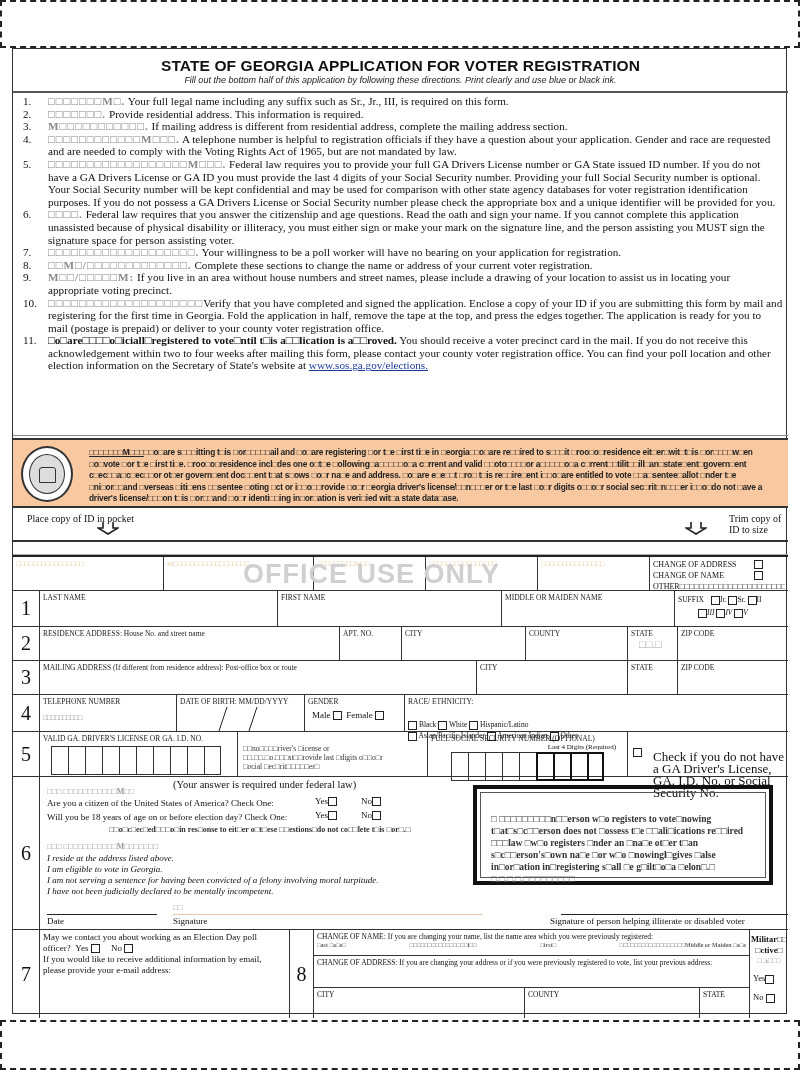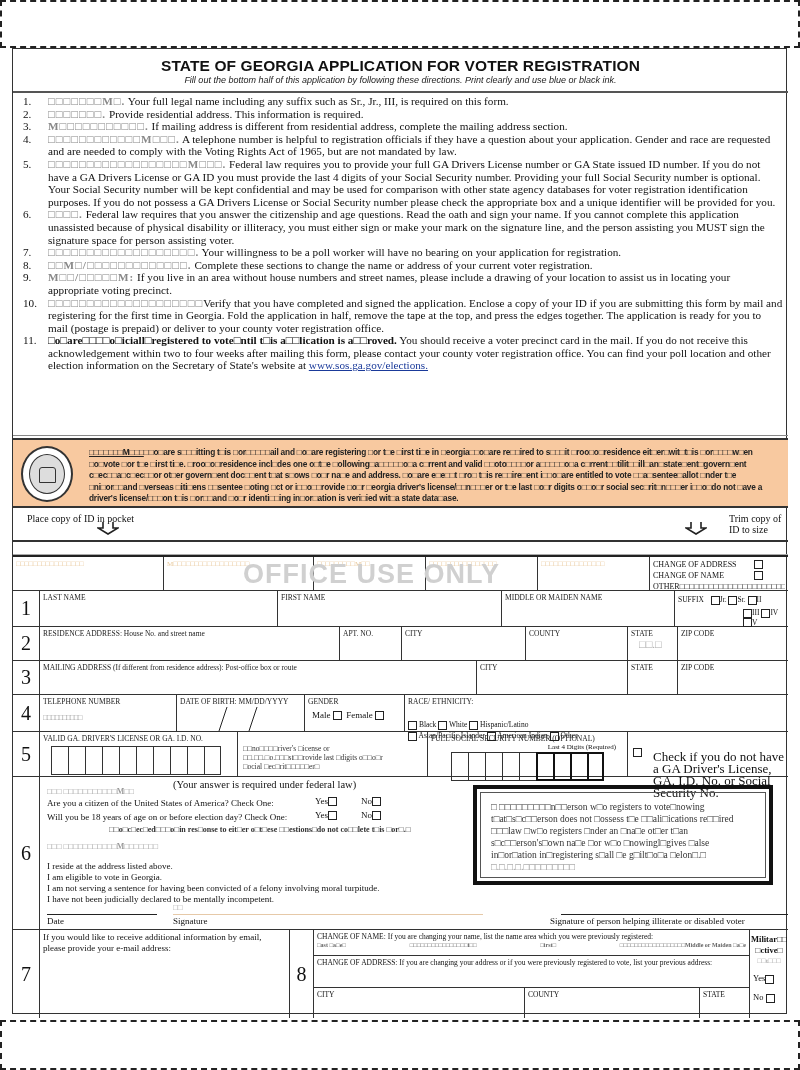--- a/index.html
+++ b/index.html
@@ -61,21 +61,21 @@
   .r6 { top: 220px; height: 153px; }
   .r7 { top: 373px; height: 88px; }
 
   .digits { display: flex; }
   .digits span { display: inline-block; width: 17px; height: 29px; border: 1px solid #333; border-right: none; }
   .digits span:last-child { border-right: 1px solid #333; }
   .digits.ssn .last4 { border: 2px solid #111; border-right: none; }
   .digits.ssn .last4:last-child { border-right: 2px solid #111; }
 
   .oath-box { position: absolute; left: 460px; top: 8px; width: 300px; height: 100px; border: 4px solid #111; padding: 3px; }
-  .oath-inner { width: 100%; height: 100%; border: 1.5px solid #555; padding: 8px 10px; font-size: 9.5px; line-height: 12px; font-weight: normal; color: #333; }
+  .oath-inner { width: 100%; height: 100%; border: 1.5px solid #555; padding: 20px 10px; font-size: 9.5px; line-height: 12px; font-weight: bold; color: #333; }
 
   .q6 { position: absolute; left: 34px; font-size: 9px; line-height: 11px; }
   .sig-line { position: absolute; }
 </style>
 </head>
 <body>
 
 <div class="dash-top"></div>
 <div class="dash-bottom"></div>
 
@@ -171,21 +171,21 @@
       <div class="rownum">1</div>
       <div class="cell" style="left:26px;width:238px;"><span class="lbl">LAST NAME</span></div>
       <div class="cell" style="left:264px;width:224px;"><span class="lbl">FIRST NAME</span></div>
       <div class="cell" style="left:488px;width:173px;"><span class="lbl">MIDDLE OR MAIDEN NAME</span></div>
       <div class="cell" style="left:661px;width:114px;font-size:7.5px;">
         <div style="margin-top:2px;"><span>SUFFIX</span>
           <span class="cb" style="margin-left:5px;"></span><span>Jr.</span>
           <span class="cb"></span><span>Sr.</span>
           <span class="cb"></span><span>II</span>
         </div>
-        <div style="margin-left:65px;margin-top:3px;">
+        <div style="margin-left:20px;margin-top:3px;font-style:italic;">
           <span class="cb"></span><span>III</span>
           <span class="cb"></span><span>IV</span>
           <span class="cb"></span><span>V</span>
         </div>
       </div>
     </div>
 
     <div class="row r2">
       <div class="rownum">2</div>
       <div class="cell" style="left:26px;width:300px;"><span class="lbl">RESIDENCE ADDRESS: House No. and street name</span></div>
@@ -264,41 +264,42 @@
       <div class="rownum">6</div>
       <div class="cell" style="left:26px;width:749px;"></div>
       <div class="q6" style="left:160px;top:2px;font-size:10.5px;">(Your answer is required under federal law)</div>
       <div class="q6" style="top:9px;color:#999;font-weight:bold;font-size:8px;">□□□ □□□□□□□□□□□M□□</div>
       <div class="q6" style="top:21px;"><span>Are you a citizen of the United States of America?  Check One:</span></div>
       <div class="q6" style="left:302px;top:19px;"><span>Yes</span><span class="cb"></span><span style="margin-left:24px;">No</span><span class="cb"></span></div>
       <div class="q6" style="top:35px;"><span>Will you be 18 years of age on or before election day?  Check One:</span></div>
       <div class="q6" style="left:302px;top:33px;"><span>Yes</span><span class="cb"></span><span style="margin-left:24px;">No</span><span class="cb"></span></div>
       <div class="q6" style="left:96px;top:47px;font-weight:bold;font-size:8px;color:#333;">□□o□c□ec□ed□□□o□in res□onse to eit□er o□t□ese □□estions□do not co□□lete t□is □or□.□</div>
       <div class="q6" style="top:64px;color:#999;font-weight:bold;font-size:8px;">□□□ □□□□□□□□□□□M□□□□□□□</div>
-      <div class="q6" style="top:84px;">
+      <div class="q6" style="top:76px;font-style:italic;">
         <div>I reside at the address listed above.</div>
         <div>I am eligible to vote in Georgia.</div>
         <div>I am not serving a sentence for having been convicted of a felony involving moral turpitude.</div>
         <div>I have not been judicially declared to be mentally incompetent.</div>
       </div>
       <div class="oath-box">
         <div class="oath-inner"><span>□ □□□□□□□□□n□□erson w□o registers to vote□nowing t□at□s□c□□erson does not □ossess t□e □□ali□ications re□□ired □□□law □w□o registers □nder an □na□e ot□er t□an s□c□□erson's□own na□e □or w□o □nowingl□gives □alse in□or□ation in□registering s□all □e g□ilt□o□a □elon□.□</span><div style="color:#888;">□.□.□.□.□□□□□□□□□</div></div>
       </div>
       <div class="sig-line" style="left:34px;top:137px;width:110px;border-top:1.5px solid #222;"></div>
       <div class="q6" style="top:139px;font-size:9px;">Date</div>
       <div class="q6" style="left:160px;top:125px;font-size:8px;color:#aaa;">□□</div>
       <div class="sig-line" style="left:160px;top:137px;width:310px;border-top:1.5px solid #e6c9a8;"></div>
       <div class="q6" style="left:160px;top:139px;font-size:9px;">Signature</div>
       <div class="sig-line" style="left:548px;top:137px;width:227px;border-top:1.5px solid #222;"></div>
       <div class="q6" style="left:537px;top:139px;font-size:9px;">Signature of person helping illiterate or disabled voter</div>
     </div>
 
     <div class="row r7" style="border-bottom:none;">
       <div class="rownum">7</div>
       <div class="cell" style="left:26px;width:250px;font-size:9px;line-height:11px;padding:2px 3px;">
+        <div><span>May we contact you about working as an Election Day poll officer?</span> &nbsp;<span>Yes</span> <span class="cb"></span> &nbsp;&nbsp;&nbsp;&nbsp;<span>No</span> <span class="cb"></span></div>
         <div>If you would like to receive additional information by email, please provide your e-mail address:</div>
         <div style="height:22px;"></div>
       </div>
       <div class="cell" style="left:276px;width:24px;display:flex;align-items:center;justify-content:center;font-size:20px;">8</div>
       <div class="cell" style="left:300px;width:436px;padding:0;">
         <div style="height:26px;border-bottom:1px solid #333;padding:2px 3px;font-size:7.5px;">
           <div>CHANGE OF NAME: If you are changing your name, list the name area which you were previously registered:</div>
           <div style="display:flex;justify-content:space-between;font-size:6px;font-weight:bold;color:#666;">
               <span>□ast □a□e□</span>
               <span>□□□□□□□□□□□□□□□□i□□</span>

